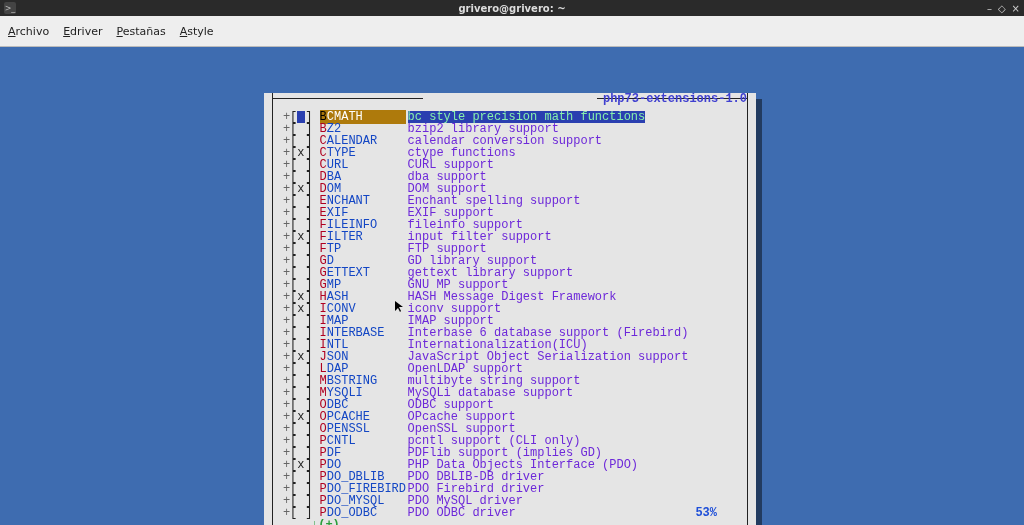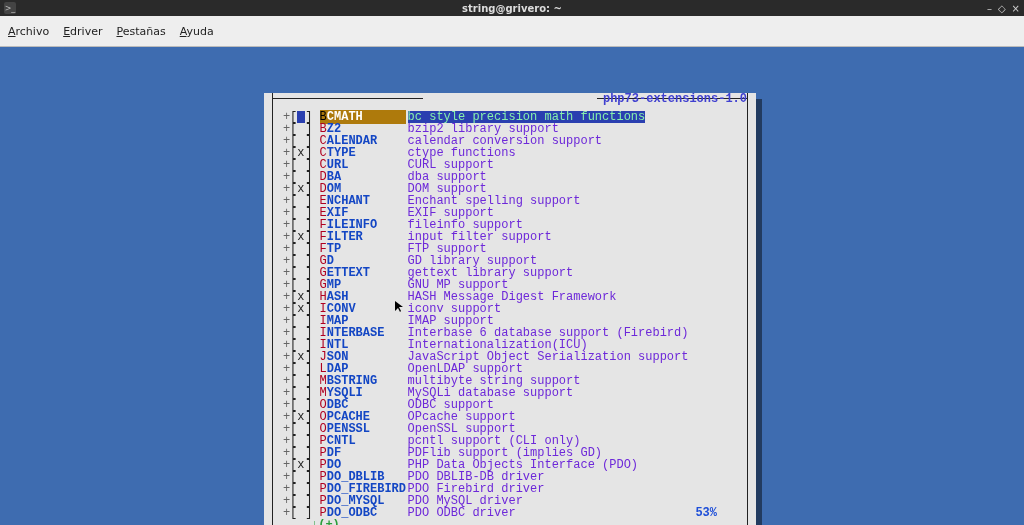--- a/index.html
+++ b/index.html
@@ -104,21 +104,21 @@
     position:absolute;
     top:18px; left:10px; right:10px;
     white-space: pre;
   }
   .row { height:12px; display:flex; }
   .plus{ color:#666; width:7px; }
   .bracket{ color:#222; }
   .mark{ width:8px; color:#222;}
   .name { width:88px; }
   .name-l { color:#b00020; }
-  .name-r { color:#1346c4; font-weight:bold;}
+  .name-r { color:#1346c4; font-weight:normal;}
   .desc { color:#6d28d9; }
   .sel .desc { background:#2a3fb0; color:#86efac; }
   .sel .mark { background:#2a3fb0; }
   .sel .name-l{ background:#ae7a0c; color:#000;}
   .sel .name-r{ background:#ae7a0c; color:#fff;}
   .sel .plus, .sel .bracket{ }
   .pct { position:absolute; bottom:42px; right:30px; color:#1d4ed8; font-weight:bold;}
   .more { color:#2a9d3a; font-weight:bold; margin-left:28px;}
   .cursor{
     position:absolute;
@@ -126,33 +126,33 @@
     width:8px;height:12px;
     pointer-events:none;
   }
   .cursor svg{display:block;}
 </style>
 </head>
 <body>
 
 <div class="titlebar">
   <div class="t-icon">&gt;_</div>
-  <strong>string@grivero: ~</strong>
+  <strong>grivero@grivero: ~</strong>
   <div class="controls">
     <span>–</span>
     <span>◇</span>
     <span>×</span>
   </div>
 </div>
 
 <div class="menubar">
   <div><span class="u">A</span><span>rchivo</span></div>
   <div><span class="u">E</span><span>driver</span></div>
   <div><span class="u">P</span><span>estañas</span></div>
-  <div><span class="u">A</span><span>yuda</span></div>
+  <div><span class="u">A</span><span>style</span></div>
 </div>
 
 <div class="workspace">
   <div class="dialog-shadow"></div>
   <div class="dialog">
     <div class="box">
       <div class="top"></div>
       <div class="dlg-title">php73-extensions-1.0</div>
       <div class="list" id="opt-list"><div class="row sel"><span class="plus">+</span><span class="bracket">[</span><span class="mark"> </span><span class="bracket">] </span><span class="name"><span class="name-l">B</span><span class="name-r">CMATH      </span></span><span class="desc">bc style precision math functions</span></div><div class="row"><span class="plus">+</span><span class="bracket">[</span><span class="mark"> </span><span class="bracket">] </span><span class="name"><span class="name-l">B</span><span class="name-r">Z2         </span></span><span class="desc">bzip2 library support</span></div><div class="row"><span class="plus">+</span><span class="bracket">[</span><span class="mark"> </span><span class="bracket">] </span><span class="name"><span class="name-l">C</span><span class="name-r">ALENDAR    </span></span><span class="desc">calendar conversion support</span></div><div class="row"><span class="plus">+</span><span class="bracket">[</span><span class="mark">x</span><span class="bracket">] </span><span class="name"><span class="name-l">C</span><span class="name-r">TYPE       </span></span><span class="desc">ctype functions</span></div><div class="row"><span class="plus">+</span><span class="bracket">[</span><span class="mark"> </span><span class="bracket">] </span><span class="name"><span class="name-l">C</span><span class="name-r">URL        </span></span><span class="desc">CURL support</span></div><div class="row"><span class="plus">+</span><span class="bracket">[</span><span class="mark"> </span><span class="bracket">] </span><span class="name"><span class="name-l">D</span><span class="name-r">BA         </span></span><span class="desc">dba support</span></div><div class="row"><span class="plus">+</span><span class="bracket">[</span><span class="mark">x</span><span class="bracket">] </span><span class="name"><span class="name-l">D</span><span class="name-r">OM         </span></span><span class="desc">DOM support</span></div><div class="row"><span class="plus">+</span><span class="bracket">[</span><span class="mark"> </span><span class="bracket">] </span><span class="name"><span class="name-l">E</span><span class="name-r">NCHANT     </span></span><span class="desc">Enchant spelling support</span></div><div class="row"><span class="plus">+</span><span class="bracket">[</span><span class="mark"> </span><span class="bracket">] </span><span class="name"><span class="name-l">E</span><span class="name-r">XIF        </span></span><span class="desc">EXIF support</span></div><div class="row"><span class="plus">+</span><span class="bracket">[</span><span class="mark"> </span><span class="bracket">] </span><span class="name"><span class="name-l">F</span><span class="name-r">ILEINFO    </span></span><span class="desc">fileinfo support</span></div><div class="row"><span class="plus">+</span><span class="bracket">[</span><span class="mark">x</span><span class="bracket">] </span><span class="name"><span class="name-l">F</span><span class="name-r">ILTER      </span></span><span class="desc">input filter support</span></div><div class="row"><span class="plus">+</span><span class="bracket">[</span><span class="mark"> </span><span class="bracket">] </span><span class="name"><span class="name-l">F</span><span class="name-r">TP         </span></span><span class="desc">FTP support</span></div><div class="row"><span class="plus">+</span><span class="bracket">[</span><span class="mark"> </span><span class="bracket">] </span><span class="name"><span class="name-l">G</span><span class="name-r">D          </span></span><span class="desc">GD library support</span></div><div class="row"><span class="plus">+</span><span class="bracket">[</span><span class="mark"> </span><span class="bracket">] </span><span class="name"><span class="name-l">G</span><span class="name-r">ETTEXT     </span></span><span class="desc">gettext library support</span></div><div class="row"><span class="plus">+</span><span class="bracket">[</span><span class="mark"> </span><span class="bracket">] </span><span class="name"><span class="name-l">G</span><span class="name-r">MP         </span></span><span class="desc">GNU MP support</span></div><div class="row"><span class="plus">+</span><span class="bracket">[</span><span class="mark">x</span><span class="bracket">] </span><span class="name"><span class="name-l">H</span><span class="name-r">ASH        </span></span><span class="desc">HASH Message Digest Framework</span></div><div class="row"><span class="plus">+</span><span class="bracket">[</span><span class="mark">x</span><span class="bracket">] </span><span class="name"><span class="name-l">I</span><span class="name-r">CONV       </span></span><span class="desc">iconv support</span></div><div class="row"><span class="plus">+</span><span class="bracket">[</span><span class="mark"> </span><span class="bracket">] </span><span class="name"><span class="name-l">I</span><span class="name-r">MAP        </span></span><span class="desc">IMAP support</span></div><div class="row"><span class="plus">+</span><span class="bracket">[</span><span class="mark"> </span><span class="bracket">] </span><span class="name"><span class="name-l">I</span><span class="name-r">NTERBASE   </span></span><span class="desc">Interbase 6 database support (Firebird)</span></div><div class="row"><span class="plus">+</span><span class="bracket">[</span><span class="mark"> </span><span class="bracket">] </span><span class="name"><span class="name-l">I</span><span class="name-r">NTL        </span></span><span class="desc">Internationalization(ICU)</span></div><div class="row"><span class="plus">+</span><span class="bracket">[</span><span class="mark">x</span><span class="bracket">] </span><span class="name"><span class="name-l">J</span><span class="name-r">SON        </span></span><span class="desc">JavaScript Object Serialization support</span></div><div class="row"><span class="plus">+</span><span class="bracket">[</span><span class="mark"> </span><span class="bracket">] </span><span class="name"><span class="name-l">L</span><span class="name-r">DAP        </span></span><span class="desc">OpenLDAP support</span></div><div class="row"><span class="plus">+</span><span class="bracket">[</span><span class="mark"> </span><span class="bracket">] </span><span class="name"><span class="name-l">M</span><span class="name-r">BSTRING    </span></span><span class="desc">multibyte string support</span></div><div class="row"><span class="plus">+</span><span class="bracket">[</span><span class="mark"> </span><span class="bracket">] </span><span class="name"><span class="name-l">M</span><span class="name-r">YSQLI      </span></span><span class="desc">MySQLi database support</span></div><div class="row"><span class="plus">+</span><span class="bracket">[</span><span class="mark"> </span><span class="bracket">] </span><span class="name"><span class="name-l">O</span><span class="name-r">DBC        </span></span><span class="desc">ODBC support</span></div><div class="row"><span class="plus">+</span><span class="bracket">[</span><span class="mark">x</span><span class="bracket">] </span><span class="name"><span class="name-l">O</span><span class="name-r">PCACHE     </span></span><span class="desc">OPcache support</span></div><div class="row"><span class="plus">+</span><span class="bracket">[</span><span class="mark"> </span><span class="bracket">] </span><span class="name"><span class="name-l">O</span><span class="name-r">PENSSL     </span></span><span class="desc">OpenSSL support</span></div><div class="row"><span class="plus">+</span><span class="bracket">[</span><span class="mark"> </span><span class="bracket">] </span><span class="name"><span class="name-l">P</span><span class="name-r">CNTL       </span></span><span class="desc">pcntl support (CLI only)</span></div><div class="row"><span class="plus">+</span><span class="bracket">[</span><span class="mark"> </span><span class="bracket">] </span><span class="name"><span class="name-l">P</span><span class="name-r">DF         </span></span><span class="desc">PDFlib support (implies GD)</span></div><div class="row"><span class="plus">+</span><span class="bracket">[</span><span class="mark">x</span><span class="bracket">] </span><span class="name"><span class="name-l">P</span><span class="name-r">DO         </span></span><span class="desc">PHP Data Objects Interface (PDO)</span></div><div class="row"><span class="plus">+</span><span class="bracket">[</span><span class="mark"> </span><span class="bracket">] </span><span class="name"><span class="name-l">P</span><span class="name-r">DO_DBLIB   </span></span><span class="desc">PDO DBLIB-DB driver</span></div><div class="row"><span class="plus">+</span><span class="bracket">[</span><span class="mark"> </span><span class="bracket">] </span><span class="name"><span class="name-l">P</span><span class="name-r">DO_FIREBIRD</span></span><span class="desc">PDO Firebird driver</span></div><div class="row"><span class="plus">+</span><span class="bracket">[</span><span class="mark"> </span><span class="bracket">] </span><span class="name"><span class="name-l">P</span><span class="name-r">DO_MYSQL   </span></span><span class="desc">PDO MySQL driver</span></div><div class="row"><span class="plus">+</span><span class="bracket">[</span><span class="mark"> </span><span class="bracket">] </span><span class="name"><span class="name-l">P</span><span class="name-r">DO_ODBC    </span></span><span class="desc">PDO ODBC driver</span></div><div class="more">↓(+)</div></div>
 

